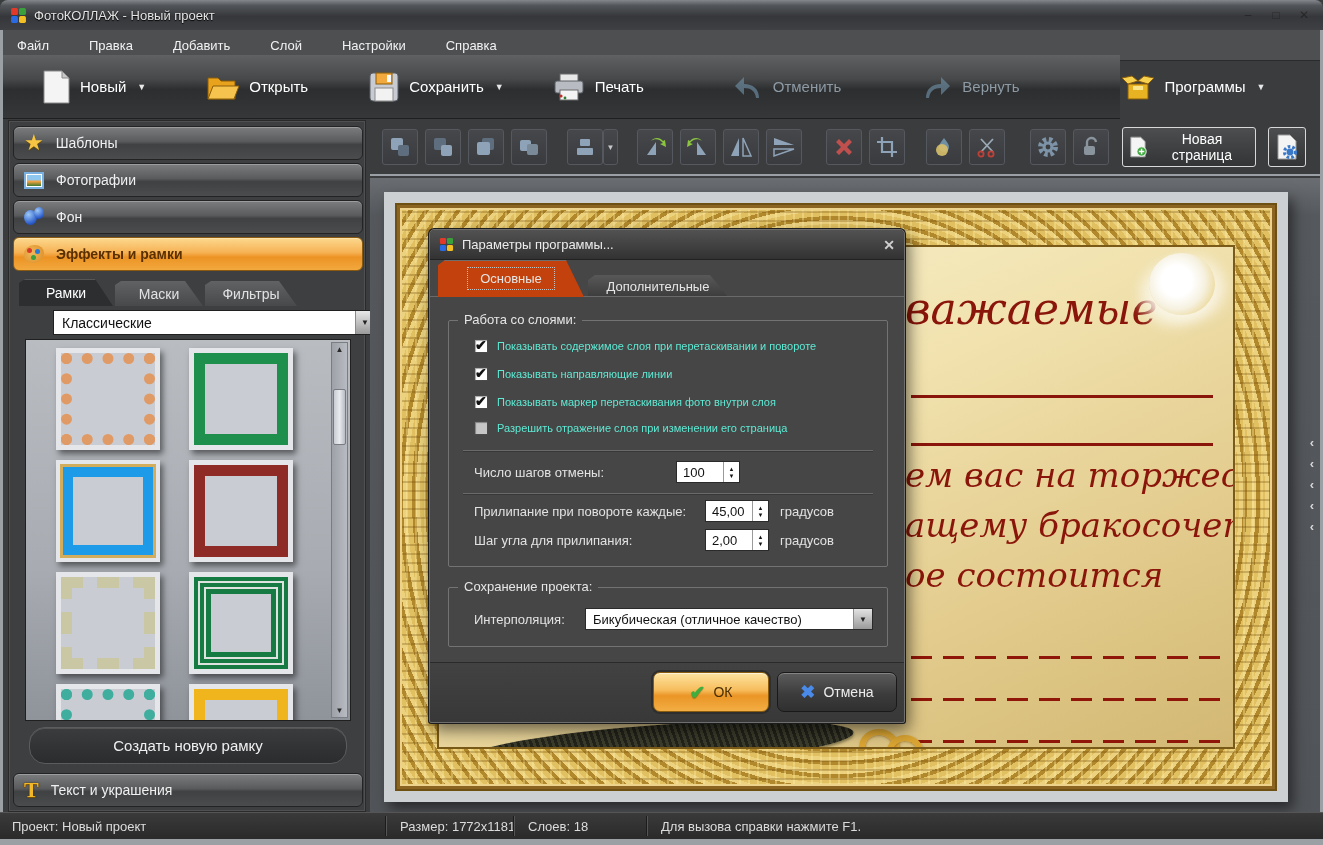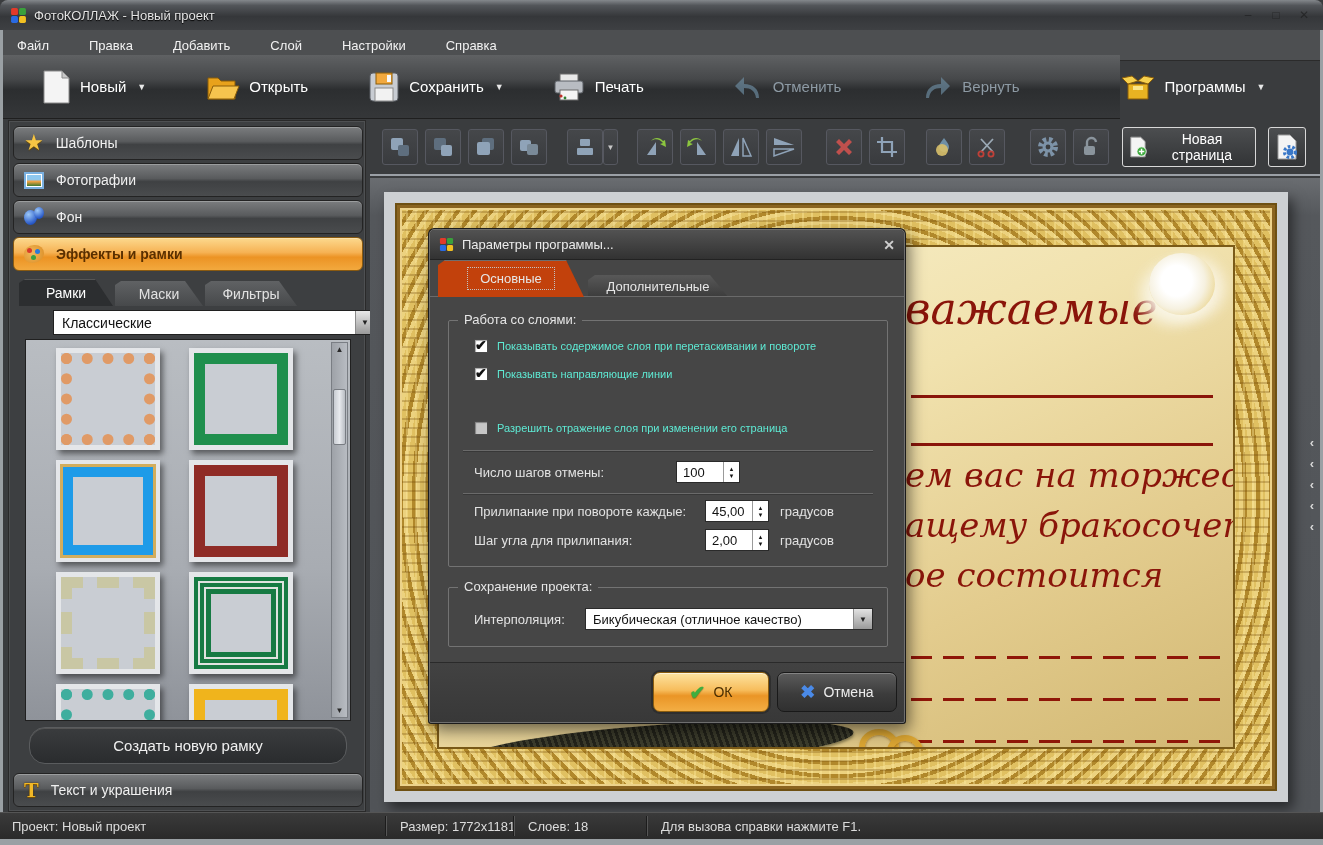--- a/index.html
+++ b/index.html
@@ -590,20 +590,24 @@
       <span class="group-legend">Работа со слоями:</span>
 
       <div class="cb-row" style="top:18px">
         <span class="cb checked"></span>
         <span class="cb-label">Показывать содержимое слоя при перетаскивании и повороте</span>
       </div>
       <div class="cb-row" style="top:46px">
         <span class="cb checked"></span>
         <span class="cb-label">Показывать направляющие линии</span>
       </div>
+      <div class="cb-row" style="top:74px">
+        <span class="cb checked"></span>
+        <span class="cb-label">Показывать маркер перетаскивания фото внутри слоя</span>
+      </div>
       <div class="cb-row" style="top:100px">
         <span class="cb"></span>
         <span class="cb-label">Разрешить отражение слоя при изменении его страница</span>
       </div>
 
       <div class="hr" style="top:129px"></div>
 
       <div class="fld-row" style="top:144px">Число шагов отмены:</div>
       <div class="spin-wrap" style="left:227px;top:140px">
         <input value="100" style="">

